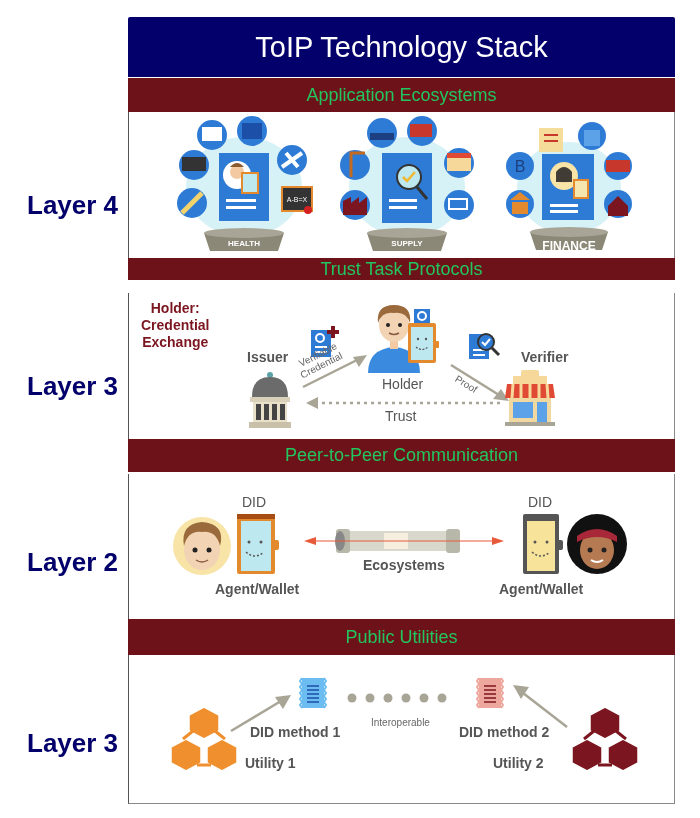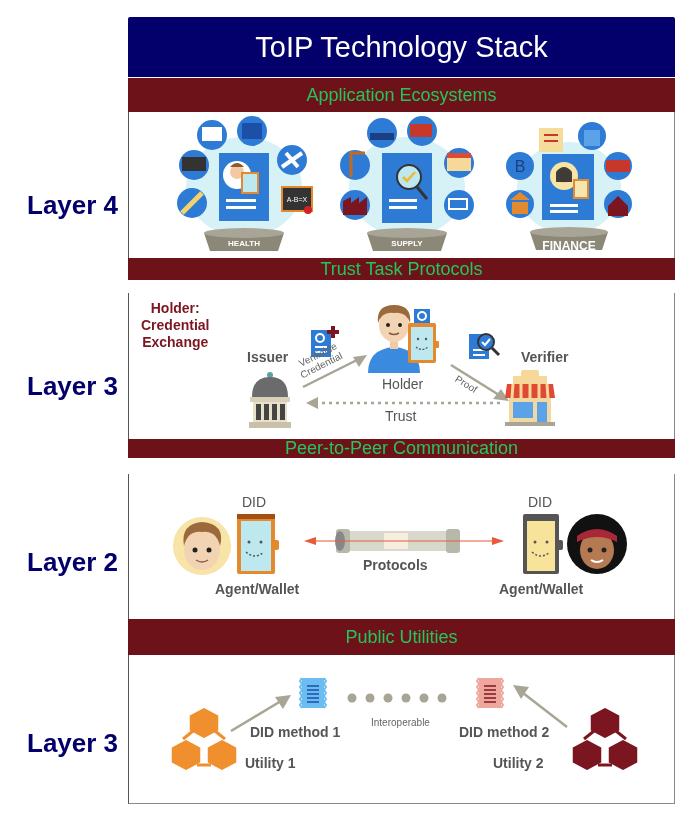--- a/index.html
+++ b/index.html
@@ -209,21 +209,21 @@
       <rect x="2" y="52" width="50" height="4" fill="#a9a596"></rect>
     </svg>
 
     <svg class="abs" style="left:175px;top:104px;" width="200" height="12" viewBox="0 0 200 12">
       <path d="M2 6 L14 0 L14 12 Z" fill="#a9a596"></path>
       <line x1="18" y1="6" x2="198" y2="6" stroke="#a9a596" stroke-width="2.5" stroke-dasharray="3 4"></line>
     </svg>
     <div class="lbl" style="left:256px;top:115px;">Trust</div>
   </div>
 
-  <div class="band" style="top:422px;height:19px;">Peer-to-Peer Communication</div>
+  <div class="band" style="top:422px;height:33px;">Peer-to-Peer Communication</div>
   <div class="panel" style="top:457px;height:145px;">
     <div class="lbl" style="left:113px;top:20px;">DID</div>
     <svg class="abs" style="left:43px;top:38px;" width="110" height="66" viewBox="0 0 110 66">
       <g>
         <circle cx="30" cy="34" r="29" fill="#f7e4a6"></circle>
         <ellipse cx="30" cy="38" rx="18" ry="20" fill="#f2d3b4"></ellipse>
         <path d="M12 34 Q8 12 30 10 Q54 12 48 34 Q44 18 30 20 Q16 18 12 34 Z" fill="#9b6a3c"></path>
         <circle cx="23" cy="38" r="2.5" fill="#222"></circle>
           <circle cx="37" cy="38" r="2.5" fill="#222"></circle>
         <path d="M24 48 Q30 52 36 48" stroke="#8a5a40" stroke-width="1.5" fill="none"></path>
@@ -243,21 +243,21 @@
     <svg class="abs" style="left:175px;top:52px;" width="200" height="30" viewBox="0 0 200 30">
       <rect x="32" y="5" width="124" height="20" rx="4" fill="#d8d8cc"></rect>
       <rect x="32" y="3" width="14" height="24" rx="3" fill="#b8b8aa"></rect>
       <rect x="142" y="3" width="14" height="24" rx="3" fill="#b8b8aa"></rect>
       <ellipse cx="36" cy="15" rx="5" ry="10" fill="#888"></ellipse>
       <rect x="80" y="7" width="24" height="16" fill="#f6efe0"></rect>
       <line x1="4" y1="15" x2="196" y2="15" stroke="#e85a3a" stroke-width="1.2"></line>
       <path d="M0 15 L12 11 L12 19 Z" fill="#e85a3a"></path>
       <path d="M200 15 L188 11 L188 19 Z" fill="#e85a3a"></path>
     </svg>
-    <div class="lbl b" style="left:234px;top:83px;">Protocols</div>
+    <div class="lbl b" style="left:234px;top:83px;">Ecosystems</div>
 
     <div class="lbl" style="left:399px;top:20px;">DID</div>
     <svg class="abs" style="left:392px;top:38px;" width="110" height="66" viewBox="0 0 110 66">
       <g>
         <rect x="2" y="2" width="36" height="60" rx="2" fill="#555"></rect>
         <rect x="6" y="9" width="28" height="50" fill="#f7e39a"></rect>
         <circle cx="14" cy="30" r="1.5" fill="#555"></circle>
           <circle cx="26" cy="30" r="1.5" fill="#555"></circle>
         <path d="M11 40 Q20 48 29 40" stroke="#555" stroke-width="1.5" fill="none" stroke-dasharray="2 2"></path>
         <rect x="35" y="28" width="7" height="10" rx="2" fill="#555"></rect>

